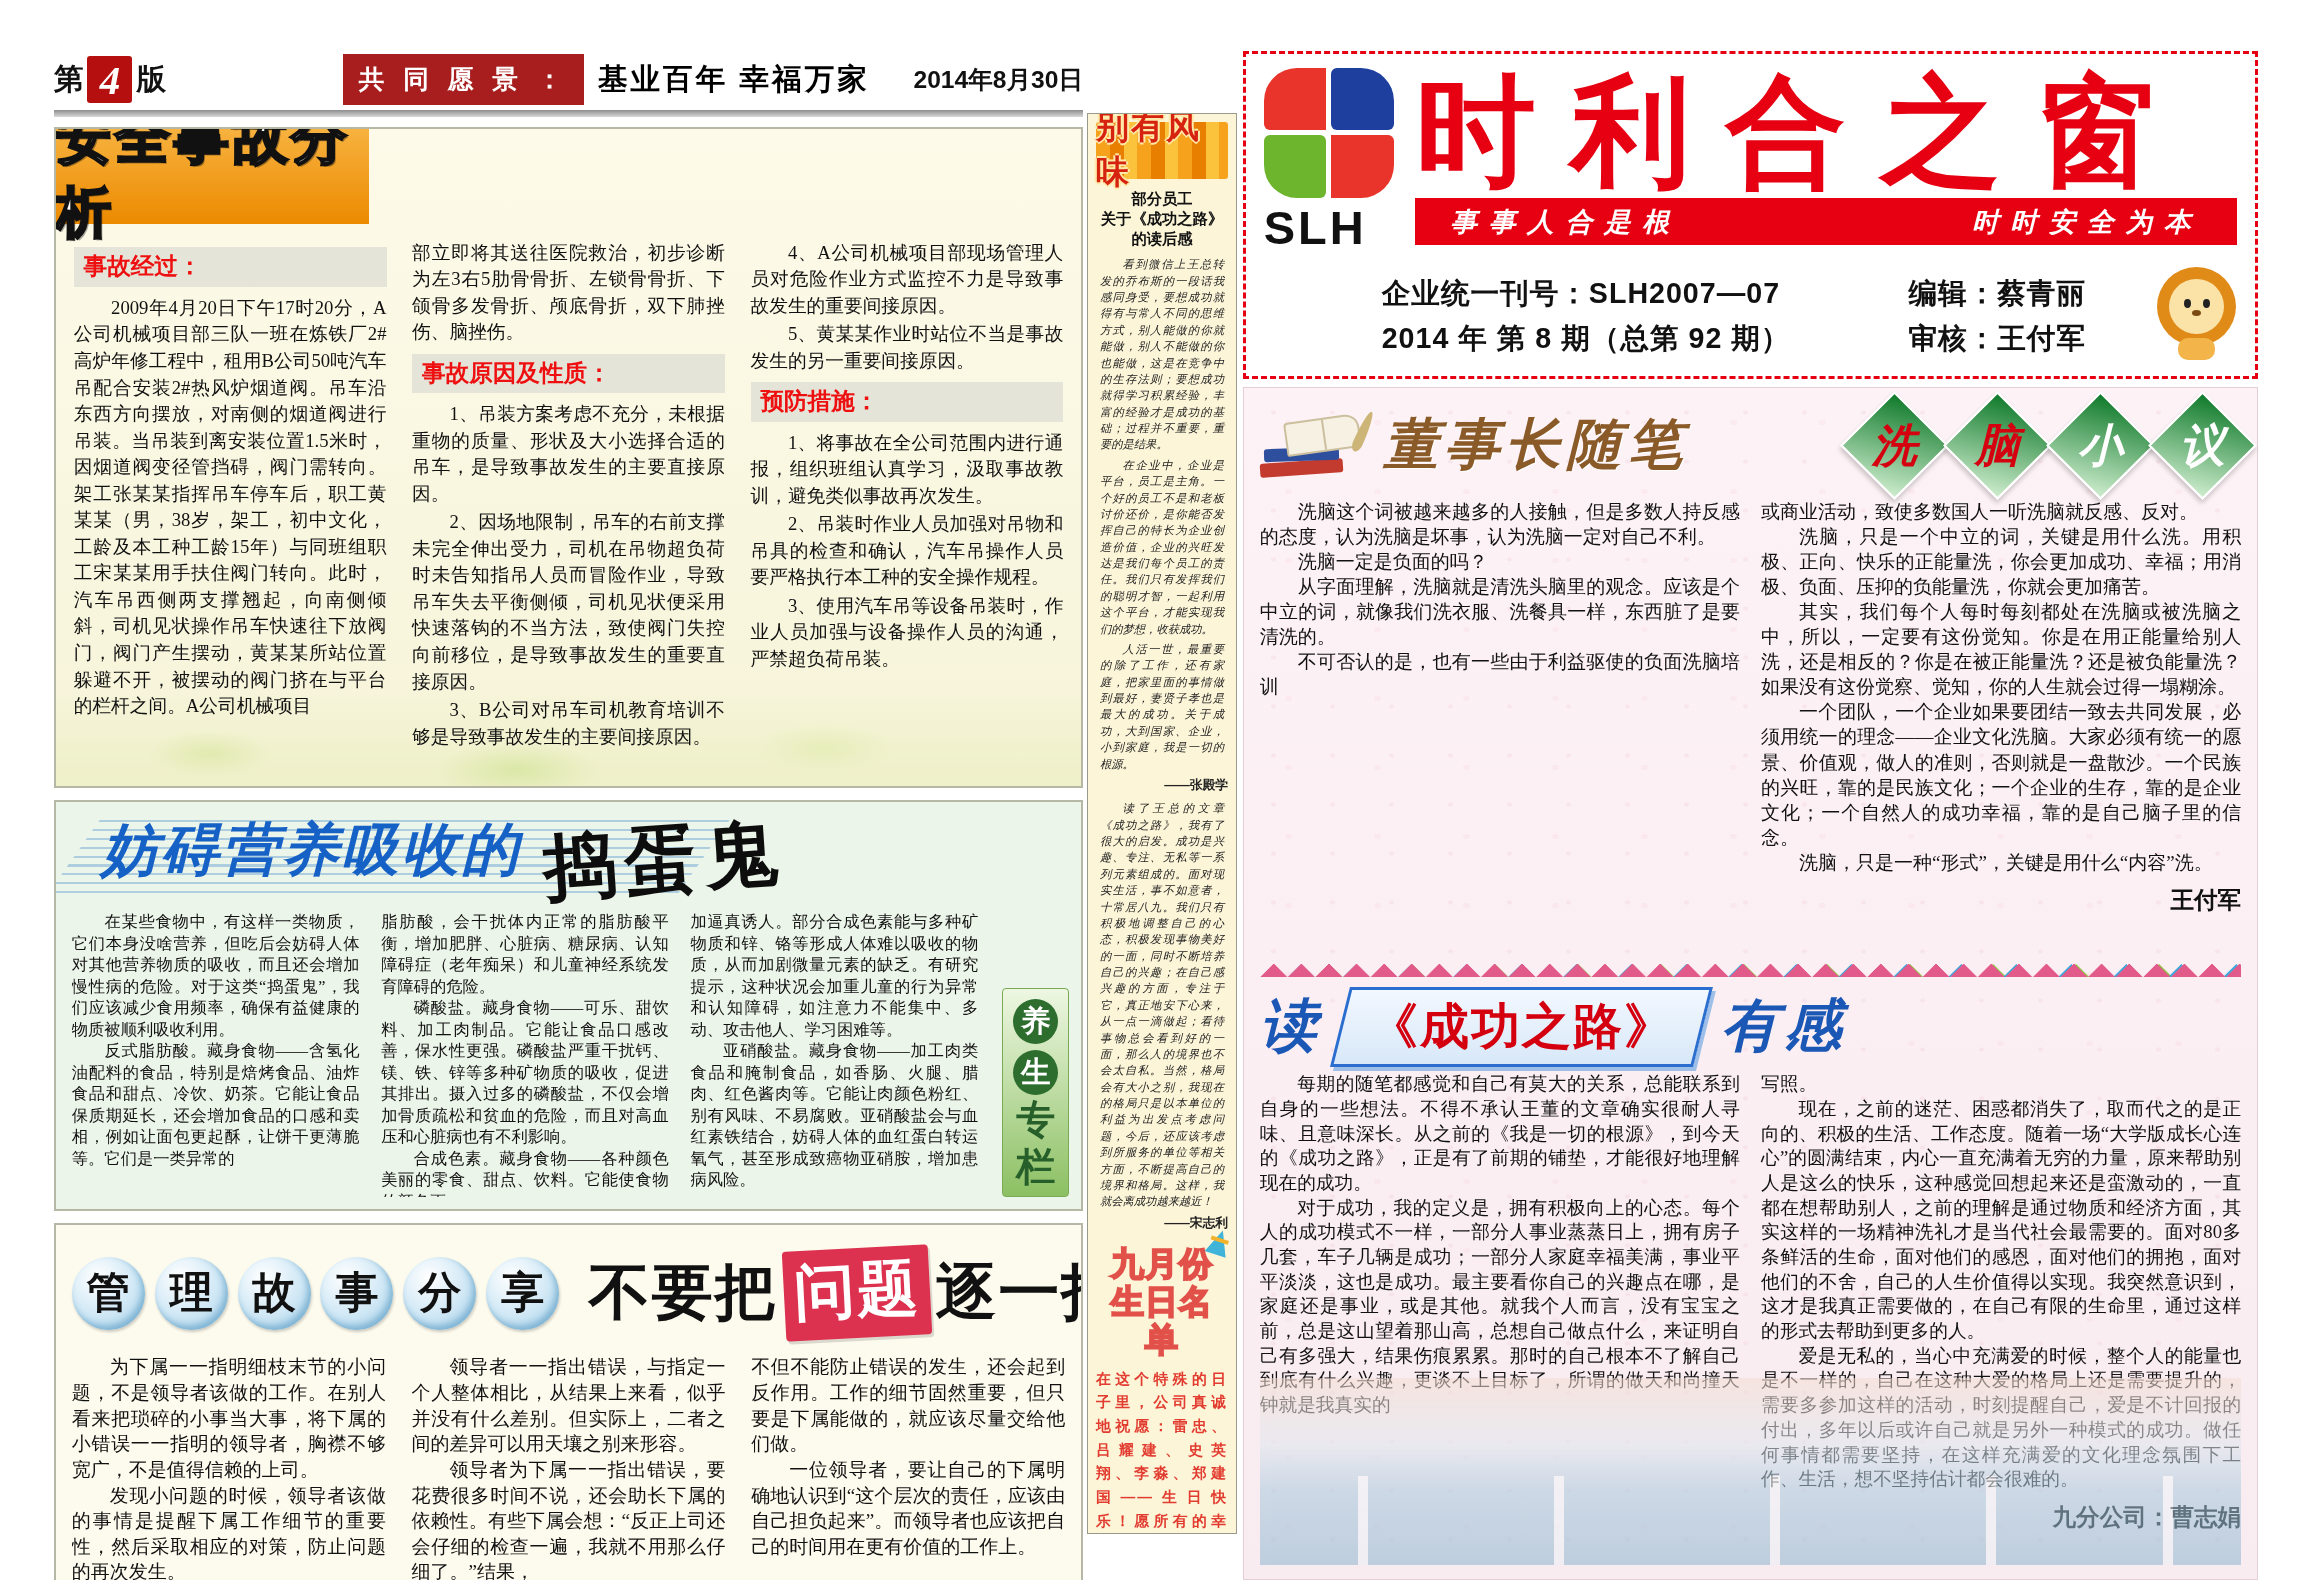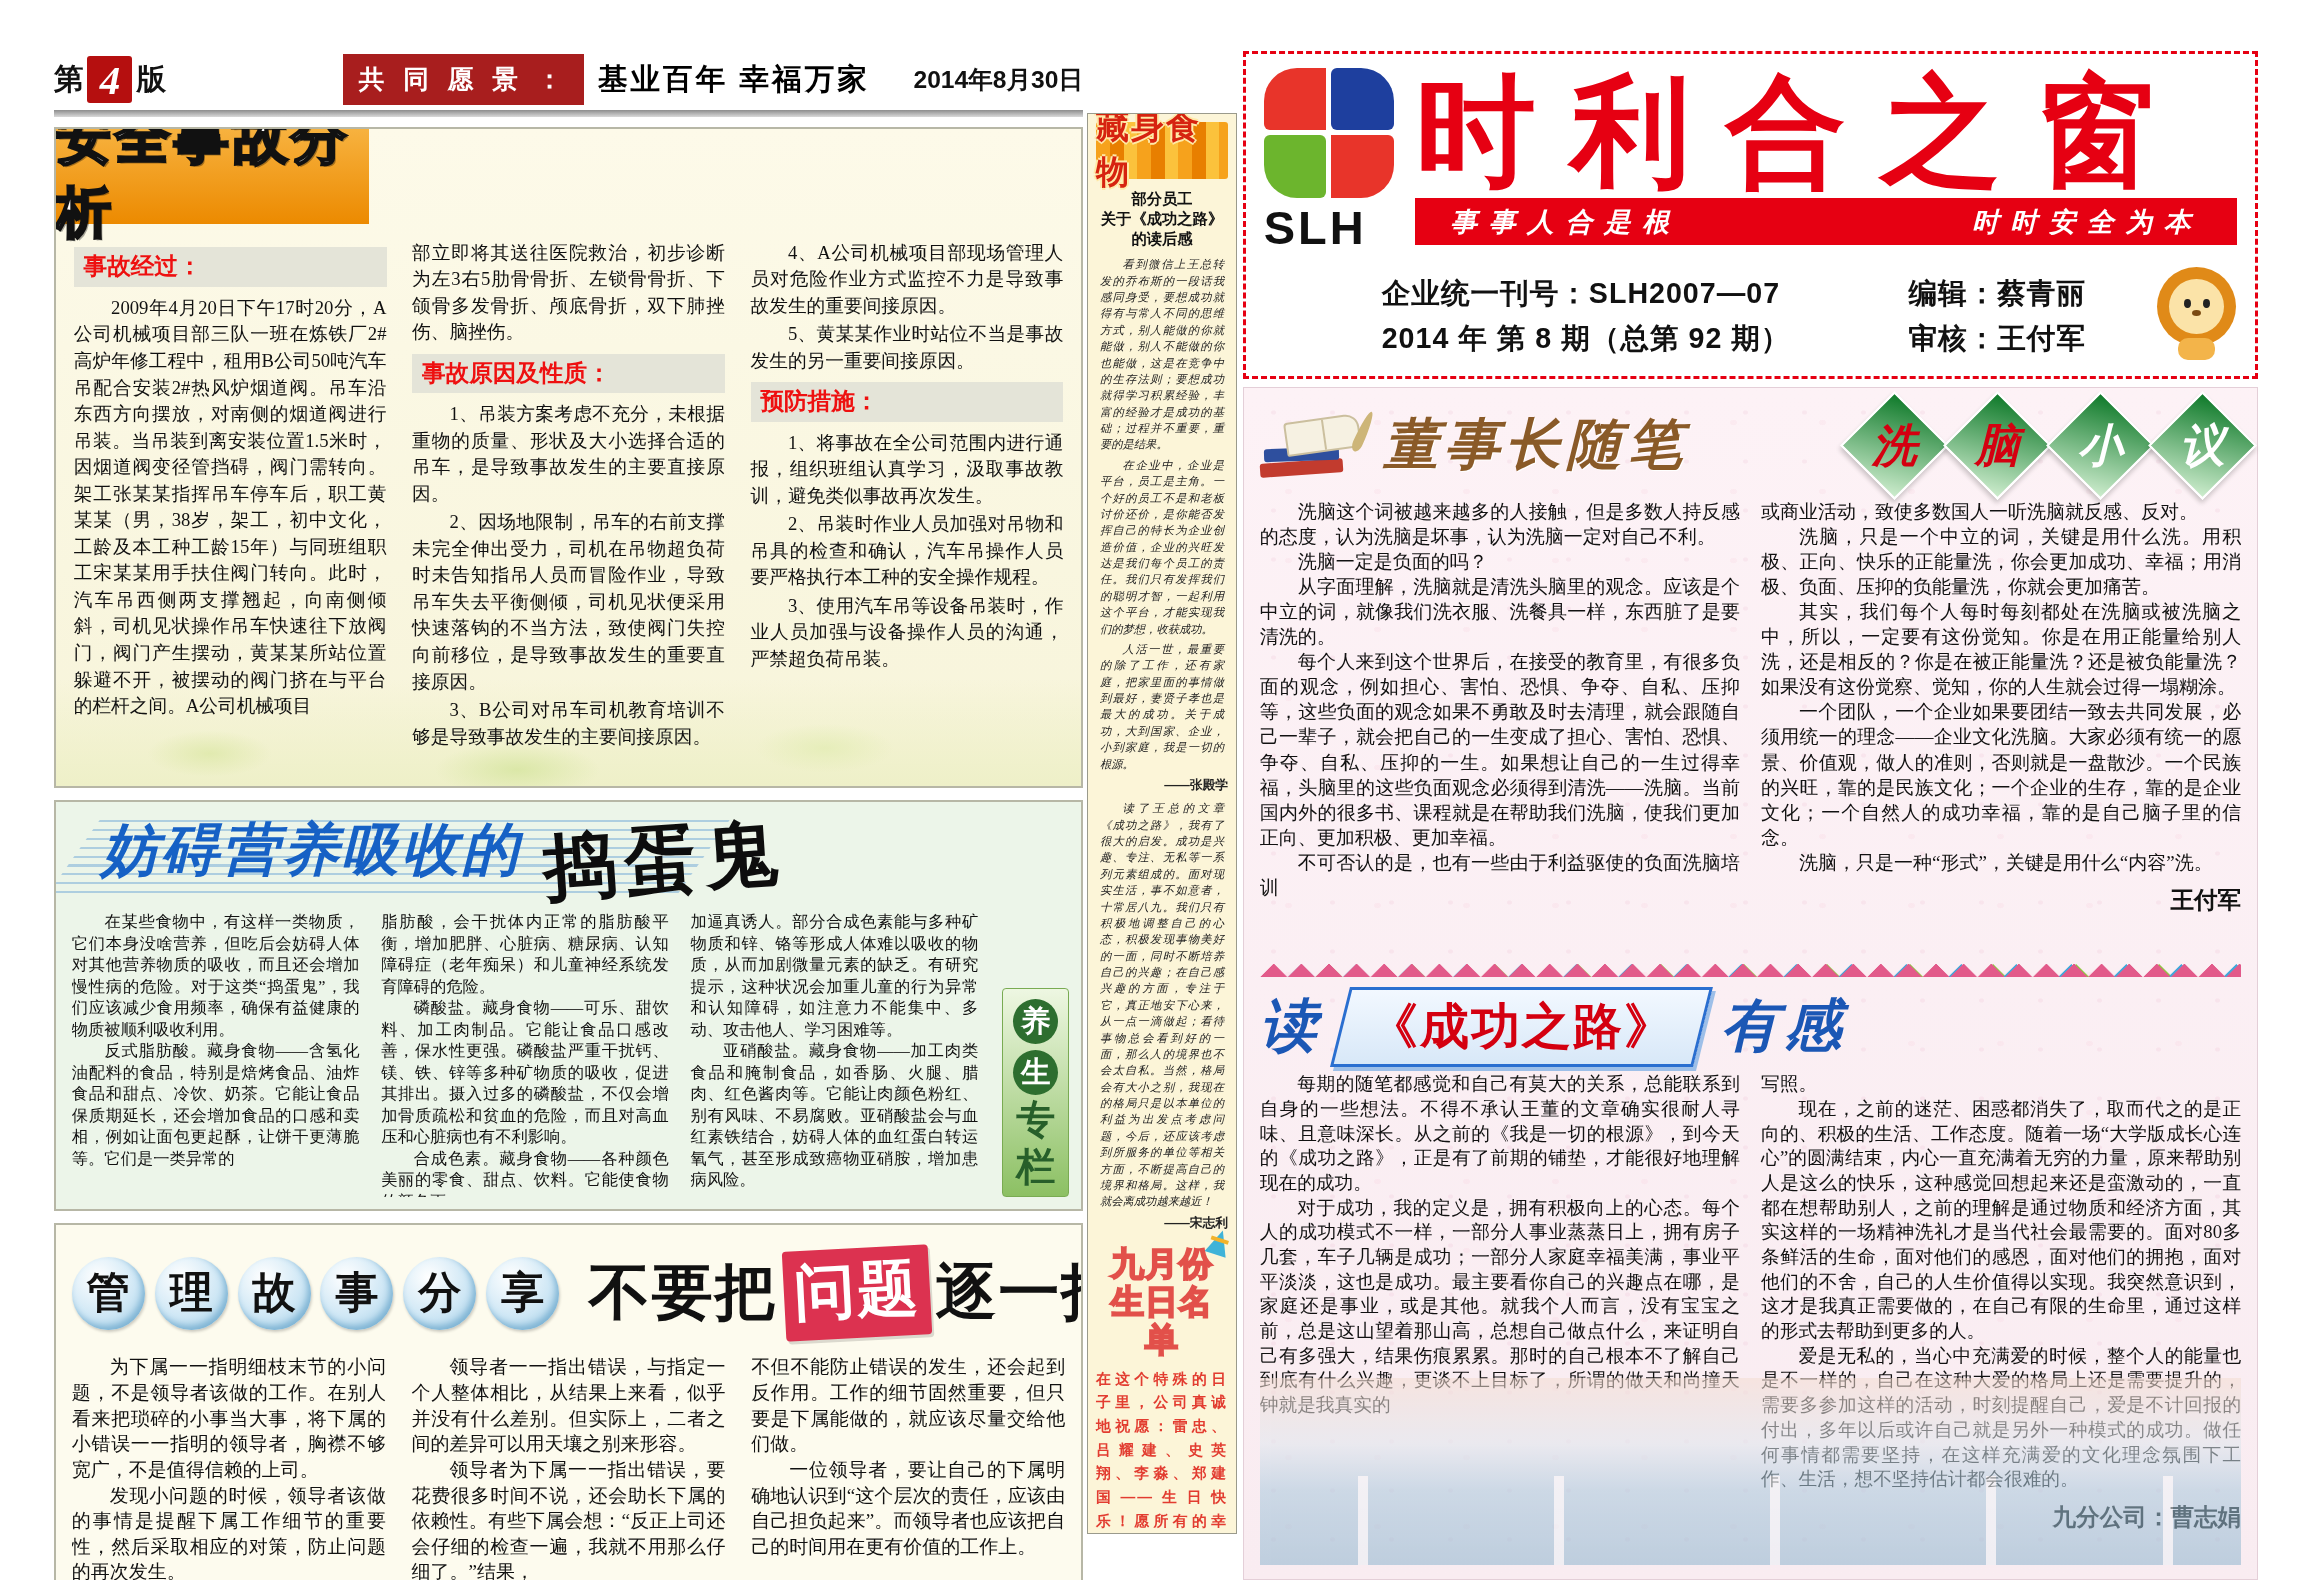--- a/index.html
+++ b/index.html
@@ -281,21 +281,21 @@
           <p class="noind">不但不能防止错误的发生，还会起到反作用。工作的细节固然重要，但只要是下属能做的，就应该尽量交给他们做。</p>
           <p>一位领导者，要让自己的下属明确地认识到“这个层次的责任，应该由自己担负起来”。而领导者也应该把自己的时间用在更有价值的工作上。</p>
 
         </div>
       </div>
     </section>
   </div>
 
   <aside class="strip">
     <div class="strip-header">
-      <span>藏身食物</span>
+      <span>别有风味</span>
     </div>
     <div class="strip-sub">
       <div>部分员工</div>
       <div>关于《成功之路》的读后感</div>
     </div>
     <div class="strip-text">
       <p>看到微信上王总转发的乔布斯的一段话我感同身受，要想成功就得有与常人不同的思维方式，别人能做的你就能做，别人不能做的你也能做，这是在竞争中的生存法则；要想成功就得学习积累经验，丰富的经验才是成功的基础；过程并不重要，重要的是结果。</p>
       <p>在企业中，企业是平台，员工是主角。一个好的员工不是和老板讨价还价，是你能否发挥自己的特长为企业创造价值，企业的兴旺发达是我们每个员工的责任。我们只有发挥我们的聪明才智，一起利用这个平台，才能实现我们的梦想，收获成功。</p>
       <p>人活一世，最重要的除了工作，还有家庭，把家里面的事情做到最好，妻贤子孝也是最大的成功。关于成功，大到国家、企业，小到家庭，我是一切的根源。</p>
       <span class="strip-sig">——张殿学</span>
@@ -373,21 +373,20 @@
           <span class="xn-tile xn-white">
               <span>议</span>
             </span>
         </div>
       </div>
       <div class="rcols chairman-cols">
         <div class="rcol">
           <p>洗脑这个词被越来越多的人接触，但是多数人持反感的态度，认为洗脑是坏事，认为洗脑一定对自己不利。</p>
           <p>洗脑一定是负面的吗？</p>
           <p>从字面理解，洗脑就是清洗头脑里的观念。应该是个中立的词，就像我们洗衣服、洗餐具一样，东西脏了是要清洗的。</p>
-          <p>每个人来到这个世界后，在接受的教育里，有很多负面的观念，例如担心、害怕、恐惧、争夺、自私、压抑等，这些负面的观念如果不勇敢及时去清理，就会跟随自己一辈子，就会把自己的一生变成了担心、害怕、恐惧、争夺、自私、压抑的一生。如果想让自己的一生过得幸福，头脑里的这些负面观念必须得到清洗——洗脑。当前国内外的很多书、课程就是在帮助我们洗脑，使我们更加正向、更加积极、更加幸福。</p>
           <p>不可否认的是，也有一些由于利益驱使的负面洗脑培训</p>
         </div>
         <div class="rcol">
           <p class="noind">或商业活动，致使多数国人一听洗脑就反感、反对。</p>
           <p>洗脑，只是一个中立的词，关键是用什么洗。用积极、正向、快乐的正能量洗，你会更加成功、幸福；用消极、负面、压抑的负能量洗，你就会更加痛苦。</p>
           <p>其实，我们每个人每时每刻都处在洗脑或被洗脑之中，所以，一定要有这份觉知。你是在用正能量给别人洗，还是相反的？你是在被正能量洗？还是被负能量洗？如果没有这份觉察、觉知，你的人生就会过得一塌糊涂。</p>
           <p>一个团队，一个企业如果要团结一致去共同发展，必须用统一的理念——企业文化洗脑。大家必须有统一的愿景、价值观，做人的准则，否则就是一盘散沙。一个民族的兴旺，靠的是民族文化；一个企业的生存，靠的是企业文化；一个自然人的成功幸福，靠的是自己脑子里的信念。</p>
           <p>洗脑，只是一种“形式”，关键是用什么“内容”洗。</p>
           <span class="rsig">王付军</span>
         </div>

